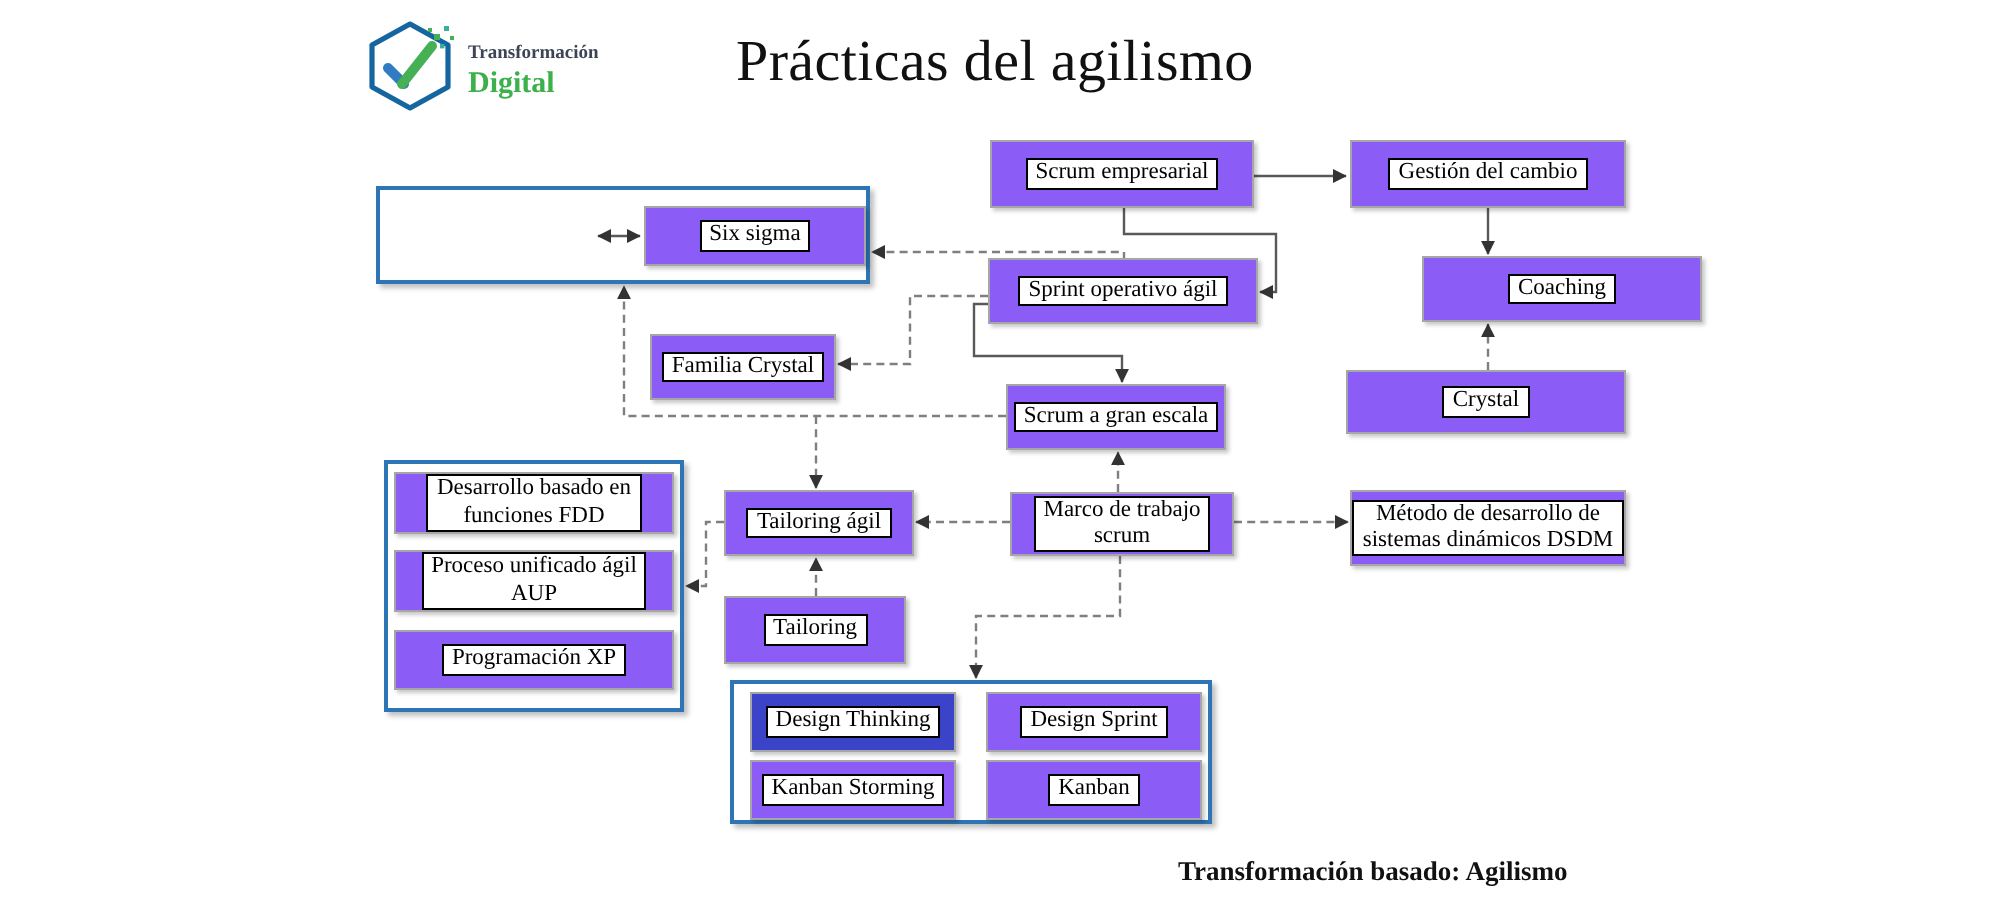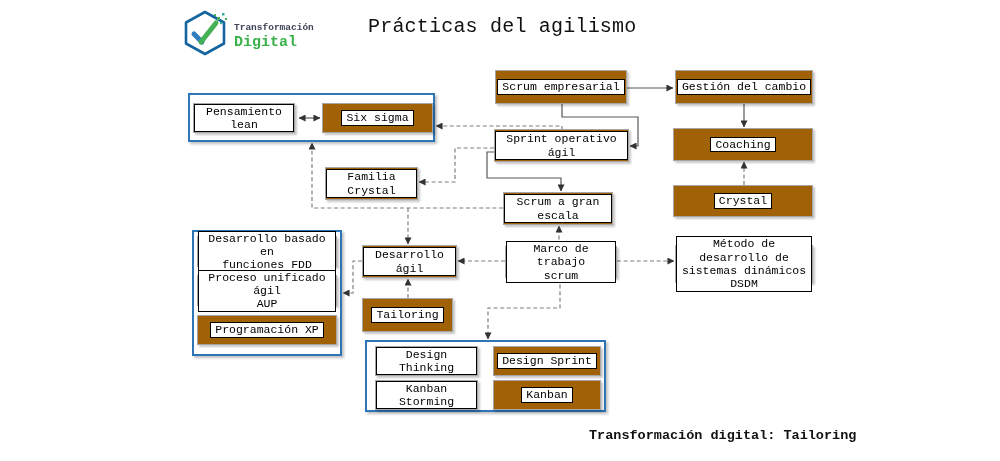--- a/index.html
+++ b/index.html
@@ -1,36 +1,36 @@
 <!DOCTYPE html>
 <html><head>
 <meta charset="utf-8">
 <style>
   html,body{margin:0;padding:0;background:#fff;}
   #stage{
     position:relative;width:1000px;height:461px;background:#ffffff;overflow:hidden;
-    font-family:Liberation Mono, monospace;color:#000;
+    font-family:Liberation Serif, serif;color:#000;
   }
   
   .node{
-    position:absolute;background:#a16207;border:1px solid #a6a6a6;
+    position:absolute;background:#8b5cf6;border:1px solid #a6a6a6;
     box-shadow:1.5px 1.5px 2px rgba(0,0,0,.22);
     display:flex;align-items:center;justify-content:center;box-sizing:border-box;
   }
   .node .lbl{
     border:1.4px solid #000;background:#fff;padding:0 4px;
     font-size:11.5px;line-height:1.16;text-align:center;white-space:pre-line;
   }
   .node.hl{background:#3b43c8;}
   .group{
     position:absolute;background:#fff;border:2px solid #2e75b6;
     box-shadow:2px 2px 2.5px rgba(0,0,0,.25);box-sizing:border-box;
   }
   #title{
-    position:absolute;left:368px;top:15px;font-size:20px;color:#111;letter-spacing:.2px;
+    position:absolute;left:368px;top:15px;font-size:29px;color:#111;letter-spacing:.2px;
   }
   #logo{position:absolute;left:181px;top:9px;width:150px;height:48px;}
   #logo .t1{position:absolute;left:53px;top:13px;font-size:9.5px;font-weight:bold;color:#3d4456;}
   #logo .t2{position:absolute;left:53px;top:25px;font-size:15px;font-weight:bold;color:#3cb04a;}
   #footer{
     position:absolute;left:589px;top:428px;font-size:13.5px;font-weight:bold;color:#111;
   }
   #wires{position:absolute;left:0;top:0;pointer-events:none;}
 </style>
 </head>
@@ -91,50 +91,47 @@
 
   <div class="node" style="left:495px;top:70px;width:132px;height:34px">
     <span class="lbl">Scrum empresarial</span>
   </div>
   <div class="node" style="left:675px;top:70px;width:138px;height:34px">
     <span class="lbl">Gestión del cambio</span>
   </div>
   <div class="node" style="left:494px;top:129px;width:135px;height:33px">
     <span class="lbl">Sprint operativo ágil</span>
   </div>
-  <div class="node" style="left:673px;top:128px;width:140px;height:33px">
+  <div class="node" style="left:711px;top:128px;width:140px;height:33px">
     <span class="lbl">Coaching</span>
   </div>
   <div class="node" style="left:673px;top:185px;width:140px;height:32px">
     <span class="lbl">Crystal</span>
   </div>
   <div class="node" style="left:325px;top:167px;width:93px;height:33px">
     <span class="lbl">Familia Crystal</span>
   </div>
   <div class="node" style="left:503px;top:192px;width:110px;height:33px">
     <span class="lbl">Scrum a gran escala</span>
   </div>
   <div class="node" style="left:362px;top:245px;width:95px;height:33px">
-    <span class="lbl">Desarrollo ágil</span>
+    <span class="lbl">Tailoring ágil</span>
   </div>
   <div class="node" style="left:505px;top:246px;width:112px;height:32px">
     <span class="lbl">Marco de trabajo
 scrum</span>
   </div>
   <div class="node" style="left:675px;top:245px;width:138px;height:38px">
     <span class="lbl">Método de desarrollo de
 sistemas dinámicos DSDM</span>
   </div>
   <div class="node" style="left:362px;top:298px;width:91px;height:34px">
     <span class="lbl">Tailoring</span>
   </div>
 
-  <div class="node" style="left:193px;top:103px;width:102px;height:30px">
-    <span class="lbl">Pensamiento lean</span>
-  </div>
   <div class="node" style="left:197px;top:236px;width:140px;height:31px">
     <span class="lbl">Desarrollo basado en
 funciones FDD</span>
   </div>
 
   <div class="node" style="left:322px;top:103px;width:111px;height:30px">
     <span class="lbl">Six sigma</span>
   </div>
   <div class="node" style="left:197px;top:275px;width:140px;height:31px">
     <span class="lbl">Proceso unificado ágil
@@ -150,15 +147,15 @@
   <div class="node" style="left:493px;top:346px;width:108px;height:30px">
     <span class="lbl">Design Sprint</span>
   </div>
   <div class="node" style="left:375px;top:380px;width:103px;height:30px">
     <span class="lbl">Kanban Storming</span>
   </div>
   <div class="node" style="left:493px;top:380px;width:108px;height:30px">
     <span class="lbl">Kanban</span>
   </div>
 
-  <div id="footer">Transformación digital: Tailoring</div>
+  <div id="footer">Transformación basado: Agilismo</div>
 
 </div>
 
 </body></html>

